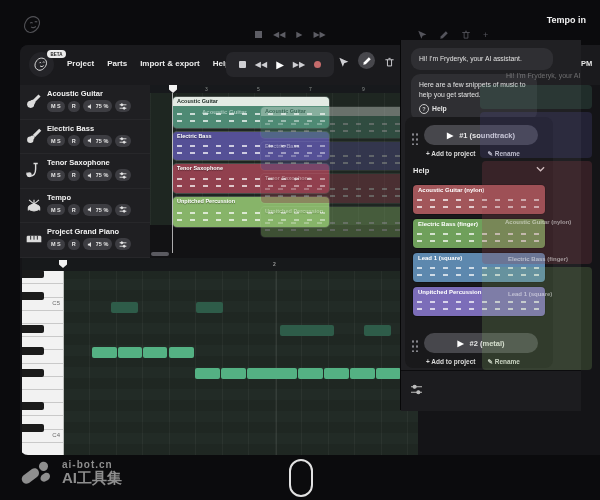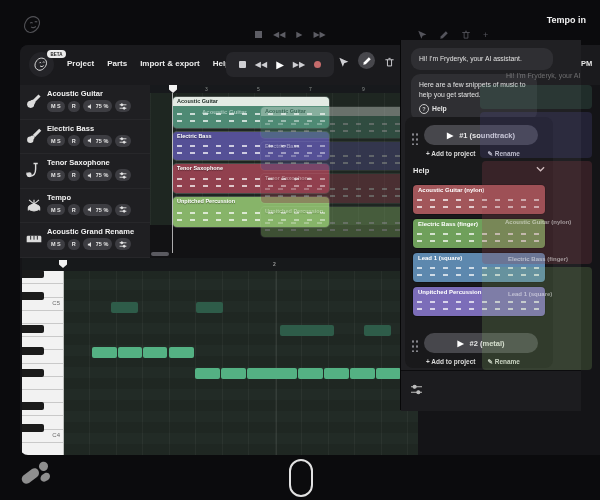--- a/index.html
+++ b/index.html
@@ -303,21 +303,21 @@
             </span>
           </div>
         </div>
         <div class="trow">
           <span class="ticon">
             <svg width="18" height="16" viewBox="0 0 24 24" fill="#dcdcdc">
               <path d="M3 7h18c1 0 2 1 2 2v8H1V9c0-1 1-2 2-2z"></path>
               <path d="M7 7v6M12 7v6M17 7v6" stroke="#2a2a2e" stroke-width="1.5"></path>
             </svg>
           </span>
-          <div class="tname">Acoustic Grand Rename</div>
+          <div class="tname">Project Grand Piano</div>
           <div class="tpills">
             <span class="pill">M S</span>
             <span class="pill">R</span>
             <span class="pill">
               <svg width="7" height="7" viewBox="0 0 16 16" fill="#e6e6e6">
                 <path d="M2 6h3l4-3.5v11L5 10H2z"></path>
               </svg>
               <span>75 %</span>
             </span>
             <span class="pill">
@@ -517,16 +517,20 @@
   <div class="ghost-label" style="left:508px;top:256px;">Electric Bass (finger)</div>
   <div class="ghost-label" style="left:508px;top:291px;">Lead 1 (square)</div>
   <div class="ghost-chat">Hi! I'm Fryderyk, your AI</div>
 
   <div class="watermark">
     <svg width="38" height="32" viewBox="0 0 38 32" fill="#8e8e8e">
       <path d="M6 26c-3-2-3-6 0-8l8-6c3-2 7 0 7 4 0 2-1 3-2 4l-8 6c-2 1-4 1-5 0z"></path>
       <path d="M22 12c-2-2-1-6 2-7 3-1 6 1 6 4 0 3-2 5-5 5-1 0-2-1-3-2z"></path>
       <path d="M24 24c-2-1-2-4 0-6l3-2c2-1 5 0 5 3 0 2-1 3-2 4l-2 1c-1 1-3 1-4 0z"></path>
     </svg>
+    <div>
+      <div class="wm-t1">ai-bot.cn</div>
+      <div class="wm-t2">AI工具集</div>
+    </div>
   </div>
   <div class="capsule"></div>
 
 </div>
 
 </body></html>

